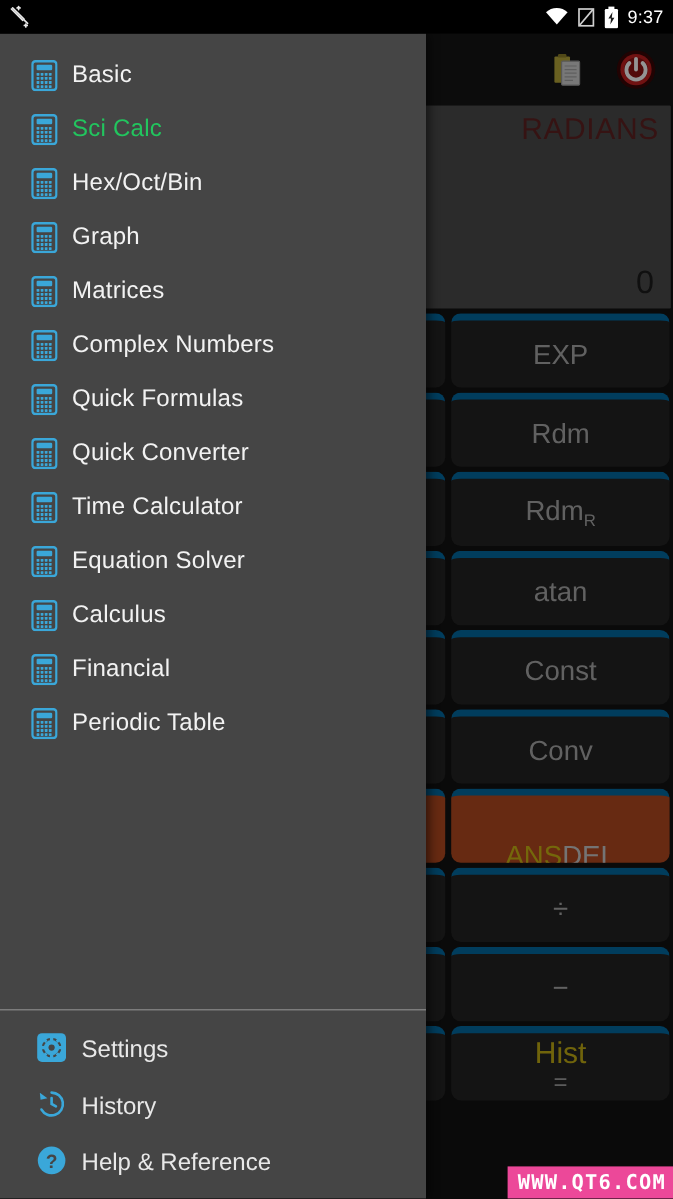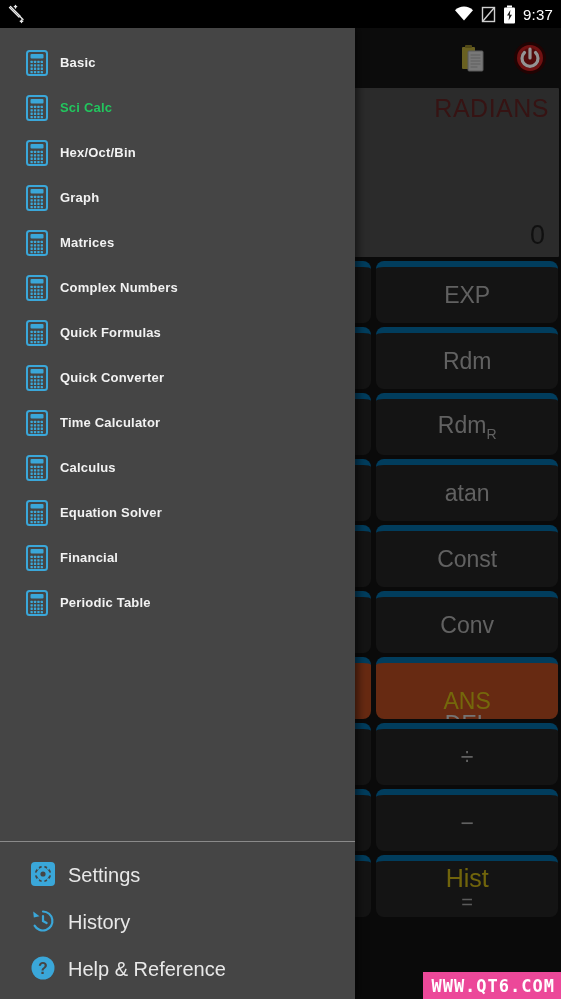--- a/index.html
+++ b/index.html
@@ -86,21 +86,21 @@
     border-top: 6px solid #0369a1;
     display: flex; align-items: center; justify-content: center;
     color: #a8a8a8; font-size: 23px;
     position: relative;
     overflow: hidden;
   }
   .key.orange { background: #b2491f; color: #c9c9c9; }
   .key .sup { font-size: 14px; vertical-align: super; }
   .key .sub { font-size: 14px; vertical-align: sub; }
   .key .yellow { color: #c9b314; }
-  .key .stack { display:flex; flex-direction:column; align-items:center; line-height:1.0;margin-top:44px; }
+  .key .stack { display:flex; flex-direction:row; align-items:center; line-height:1.0;margin-top:44px; }
   .key .stack .l1 { font-size: 23px; }
   .key .stack .l2 { font-size: 23px; text-decoration: underline; }
   .key .frac {
     display: inline-flex; align-items: center;
     font-size: 23px;
   }
   .key .frac .n { font-size: 15px; position: relative; top: -6px; }
   .key .frac .d { font-size: 15px; position: relative; top: 7px; }
   .key .fra-lbl { color: #b6a72a; font-size: 17px; margin-left: 7px; }
   .key .hist-stack { display:flex; flex-direction:column; align-items:center; line-height:1.05;justify-content:space-between; }
@@ -127,23 +127,22 @@
     padding-top: 12px;
     overflow: hidden;
   }
   .ditem {
     height: 45px;
     display: flex; align-items: center;
     padding-left: 14px;
   }
   .ditem .dicon { width: 46px; display: flex; justify-content: center; }
   .ditem .dlabel {
-    font-size: 13px; color: #f2f2f2; letter-spacing: .2px;
+    font-size: 20px; color: #f2f2f2; letter-spacing: .2px;
     font-family: "Liberation Sans", sans-serif;
-    font-weight: bold;
   }
   .ditem.active .dlabel { color: #22c55e; }
 
   #drawer-footer {
     border-top: 1px solid #8a8a8a;
     padding: 10px 0 6px 0;
   }
   .fitem {
     height: 47px;
     display: flex; align-items: center;
@@ -564,46 +563,46 @@
               <rect x="4.5" y="17.6" width="2.3" height="2.3" rx="0.4" fill="#3aa7d9"></rect>
               <rect x="7.9" y="17.6" width="2.3" height="2.3" rx="0.4" fill="#3aa7d9"></rect>
               <rect x="11.3" y="17.6" width="2.3" height="2.3" rx="0.4" fill="#3aa7d9"></rect>
               <rect x="14.7" y="17.6" width="2.3" height="2.3" rx="0.4" fill="#3aa7d9"></rect>
               <rect x="4.5" y="21" width="2.3" height="2.3" rx="0.4" fill="#3aa7d9"></rect>
               <rect x="7.9" y="21" width="2.3" height="2.3" rx="0.4" fill="#3aa7d9"></rect>
               <rect x="11.3" y="21" width="2.3" height="2.3" rx="0.4" fill="#3aa7d9"></rect>
               <rect x="14.7" y="21" width="2.3" height="2.3" rx="0.4" fill="#3aa7d9"></rect>
             </svg>
           </span>
+          <span class="dlabel">Equation Solver</span>
+        </div>
+        <div class="ditem">
+          <span class="dicon">
+            <svg width="22" height="26" viewBox="0 0 22 26">
+              <rect x="1" y="1" width="20" height="24" rx="2.5" fill="none" stroke="#3aa7d9" stroke-width="2"></rect>
+              <rect x="4.5" y="4" width="13" height="4.5" rx="1" fill="#3aa7d9"></rect>
+              <rect x="4.5" y="10.8" width="2.3" height="2.3" rx="0.4" fill="#3aa7d9"></rect>
+              <rect x="7.9" y="10.8" width="2.3" height="2.3" rx="0.4" fill="#3aa7d9"></rect>
+              <rect x="11.3" y="10.8" width="2.3" height="2.3" rx="0.4" fill="#3aa7d9"></rect>
+              <rect x="14.7" y="10.8" width="2.3" height="2.3" rx="0.4" fill="#3aa7d9"></rect>
+              <rect x="4.5" y="14.200000000000001" width="2.3" height="2.3" rx="0.4" fill="#3aa7d9"></rect>
+              <rect x="7.9" y="14.200000000000001" width="2.3" height="2.3" rx="0.4" fill="#3aa7d9"></rect>
+              <rect x="11.3" y="14.200000000000001" width="2.3" height="2.3" rx="0.4" fill="#3aa7d9"></rect>
+              <rect x="14.7" y="14.200000000000001" width="2.3" height="2.3" rx="0.4" fill="#3aa7d9"></rect>
+              <rect x="4.5" y="17.6" width="2.3" height="2.3" rx="0.4" fill="#3aa7d9"></rect>
+              <rect x="7.9" y="17.6" width="2.3" height="2.3" rx="0.4" fill="#3aa7d9"></rect>
+              <rect x="11.3" y="17.6" width="2.3" height="2.3" rx="0.4" fill="#3aa7d9"></rect>
+              <rect x="14.7" y="17.6" width="2.3" height="2.3" rx="0.4" fill="#3aa7d9"></rect>
+              <rect x="4.5" y="21" width="2.3" height="2.3" rx="0.4" fill="#3aa7d9"></rect>
+              <rect x="7.9" y="21" width="2.3" height="2.3" rx="0.4" fill="#3aa7d9"></rect>
+              <rect x="11.3" y="21" width="2.3" height="2.3" rx="0.4" fill="#3aa7d9"></rect>
+              <rect x="14.7" y="21" width="2.3" height="2.3" rx="0.4" fill="#3aa7d9"></rect>
+            </svg>
+          </span>
           <span class="dlabel">Calculus</span>
-        </div>
-        <div class="ditem">
-          <span class="dicon">
-            <svg width="22" height="26" viewBox="0 0 22 26">
-              <rect x="1" y="1" width="20" height="24" rx="2.5" fill="none" stroke="#3aa7d9" stroke-width="2"></rect>
-              <rect x="4.5" y="4" width="13" height="4.5" rx="1" fill="#3aa7d9"></rect>
-              <rect x="4.5" y="10.8" width="2.3" height="2.3" rx="0.4" fill="#3aa7d9"></rect>
-              <rect x="7.9" y="10.8" width="2.3" height="2.3" rx="0.4" fill="#3aa7d9"></rect>
-              <rect x="11.3" y="10.8" width="2.3" height="2.3" rx="0.4" fill="#3aa7d9"></rect>
-              <rect x="14.7" y="10.8" width="2.3" height="2.3" rx="0.4" fill="#3aa7d9"></rect>
-              <rect x="4.5" y="14.200000000000001" width="2.3" height="2.3" rx="0.4" fill="#3aa7d9"></rect>
-              <rect x="7.9" y="14.200000000000001" width="2.3" height="2.3" rx="0.4" fill="#3aa7d9"></rect>
-              <rect x="11.3" y="14.200000000000001" width="2.3" height="2.3" rx="0.4" fill="#3aa7d9"></rect>
-              <rect x="14.7" y="14.200000000000001" width="2.3" height="2.3" rx="0.4" fill="#3aa7d9"></rect>
-              <rect x="4.5" y="17.6" width="2.3" height="2.3" rx="0.4" fill="#3aa7d9"></rect>
-              <rect x="7.9" y="17.6" width="2.3" height="2.3" rx="0.4" fill="#3aa7d9"></rect>
-              <rect x="11.3" y="17.6" width="2.3" height="2.3" rx="0.4" fill="#3aa7d9"></rect>
-              <rect x="14.7" y="17.6" width="2.3" height="2.3" rx="0.4" fill="#3aa7d9"></rect>
-              <rect x="4.5" y="21" width="2.3" height="2.3" rx="0.4" fill="#3aa7d9"></rect>
-              <rect x="7.9" y="21" width="2.3" height="2.3" rx="0.4" fill="#3aa7d9"></rect>
-              <rect x="11.3" y="21" width="2.3" height="2.3" rx="0.4" fill="#3aa7d9"></rect>
-              <rect x="14.7" y="21" width="2.3" height="2.3" rx="0.4" fill="#3aa7d9"></rect>
-            </svg>
-          </span>
-          <span class="dlabel">Equation Solver</span>
         </div>
         <div class="ditem">
           <span class="dicon">
             <svg width="22" height="26" viewBox="0 0 22 26">
               <rect x="1" y="1" width="20" height="24" rx="2.5" fill="none" stroke="#3aa7d9" stroke-width="2"></rect>
               <rect x="4.5" y="4" width="13" height="4.5" rx="1" fill="#3aa7d9"></rect>
               <rect x="4.5" y="10.8" width="2.3" height="2.3" rx="0.4" fill="#3aa7d9"></rect>
               <rect x="7.9" y="10.8" width="2.3" height="2.3" rx="0.4" fill="#3aa7d9"></rect>
               <rect x="11.3" y="10.8" width="2.3" height="2.3" rx="0.4" fill="#3aa7d9"></rect>
               <rect x="14.7" y="10.8" width="2.3" height="2.3" rx="0.4" fill="#3aa7d9"></rect>

